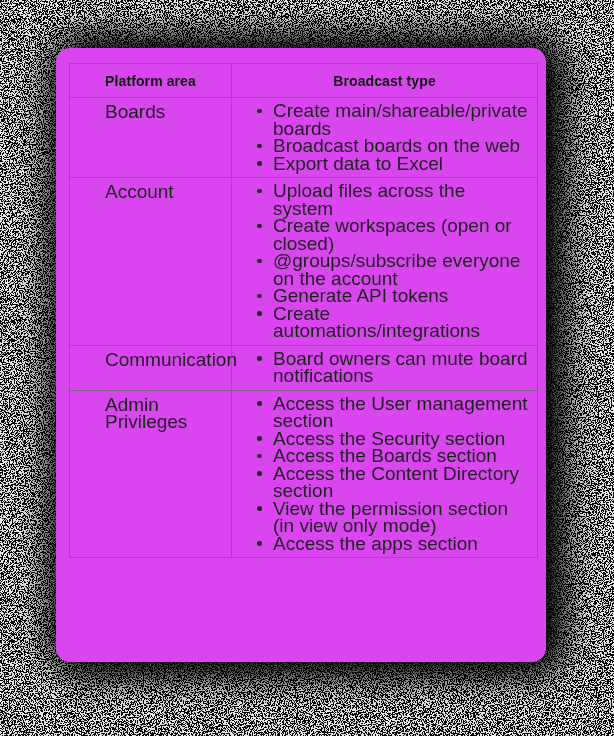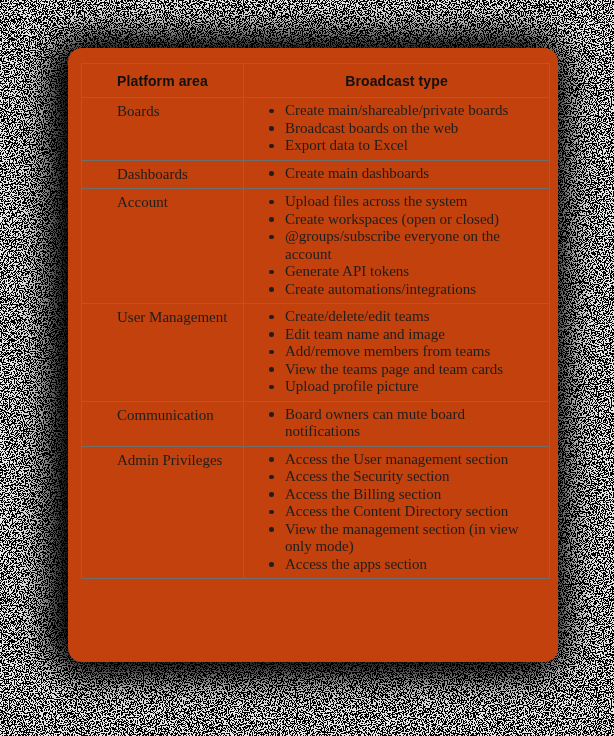--- a/index.html
+++ b/index.html
@@ -15,25 +15,25 @@
     font-family: "Liberation Sans", "DejaVu Sans", sans-serif;
   }
   .backdrop {
     position: absolute;
     inset: 0;
     z-index: 0;
   }
   .backdrop svg { display: block; }
   .card {
     position: absolute;
-    left: 68px;
+    left: 56px;
     top: 48px;
     width: 490px;
     height: 614px;
-    background: #c2410c;
+    background: #d946ef;
     border-radius: 14px;
     z-index: 1;
   }
   table.perm-table {
     position: absolute;
     left: 13px;
     top: 15px;
     width: 468px;
     border-collapse: collapse;
     table-layout: fixed;
@@ -50,24 +50,23 @@
     text-align: center;
     font-size: 14px;
     font-weight: 700;
     letter-spacing: 0.1px;
     color: #111111;
     padding: 0;
   }
   .perm-table th.col-area  { width: 161px; }
   .perm-table th.col-perm  { width: 305px; }
   .perm-table td {
-    font-size: 15px;
+    font-size: 19px;
     line-height: 17.5px;
     padding: 0;
-    font-family: Liberation Serif, serif;
   }
   td.area-cell {
     padding: 5px 6px 5px 35px;
   }
   td.perm-cell {
     padding: 4px 0 5px 0;
     margin-top: 8px;
   }
   td.perm-cell ul {
     list-style: none;
@@ -132,73 +131,53 @@
     <td class="perm-cell">
       <ul>
               <li>Create main/shareable/private boards</li>
               <li>Broadcast boards on the web</li>
               <li>Export data to Excel</li>
             </ul>
     </td>
   </tr>
 
 
-  <tr>
-    <td class="area-cell">Dashboards</td>
-    <td class="perm-cell">
-      <ul>
-              <li>Create main dashboards</li>
-            </ul>
-    </td>
-  </tr>
 
 
   <tr>
     <td class="area-cell">Account</td>
     <td class="perm-cell">
       <ul>
               <li>Upload files across the system</li>
               <li>Create workspaces (open or closed)</li>
               <li>@groups/subscribe everyone on the account</li>
               <li>Generate API tokens</li>
               <li>Create automations/integrations</li>
             </ul>
     </td>
   </tr>
 
-  <tr>
-    <td class="area-cell">User Management</td>
-    <td class="perm-cell">
-      <ul>
-              <li>Create/delete/edit teams</li>
-              <li>Edit team name and image</li>
-              <li>Add/remove members from teams</li>
-              <li>View the teams page and team cards</li>
-              <li>Upload profile picture</li>
-            </ul>
-    </td>
-  </tr>
 
   <tr>
     <td class="area-cell">Communication</td>
     <td class="perm-cell">
       <ul>
               <li>Board owners can mute board notifications</li>
             </ul>
     </td>
   </tr>
 
   <tr>
     <td class="area-cell">Admin Privileges</td>
     <td class="perm-cell">
       <ul>
               <li>Access the User management section</li>
               <li>Access the Security section</li>
-              <li>Access the Billing section</li>
+              <li>Access the Boards section</li>
               <li>Access the Content Directory section</li>
-              <li>View the management section (in view only mode)</li>
+              <li>View the permission section (in view only mode)</li>
               <li>Access the apps section</li>
             </ul>
     </td>
   </tr>
 </tbody>
   </table>
 </div>
 
 </body></html>

